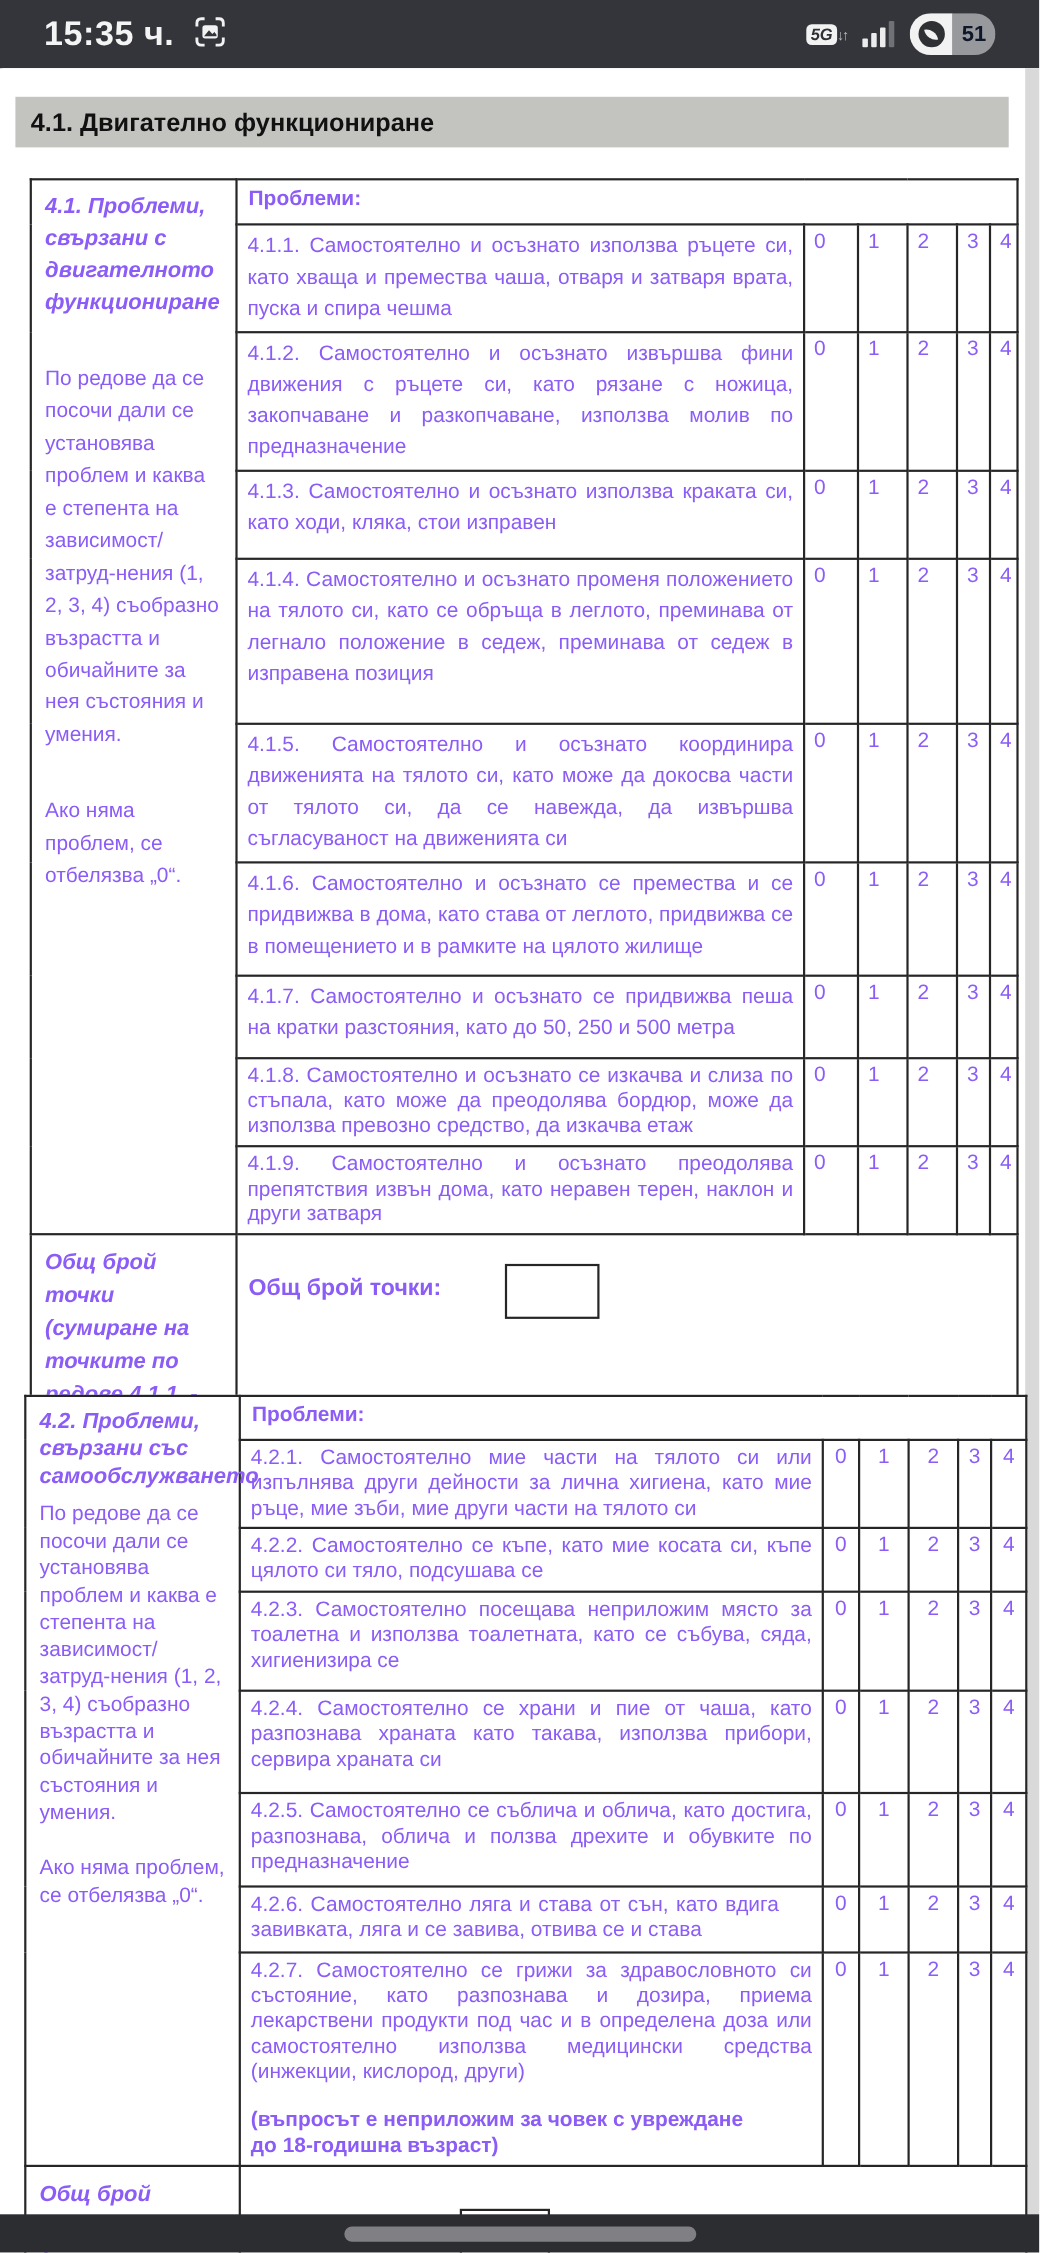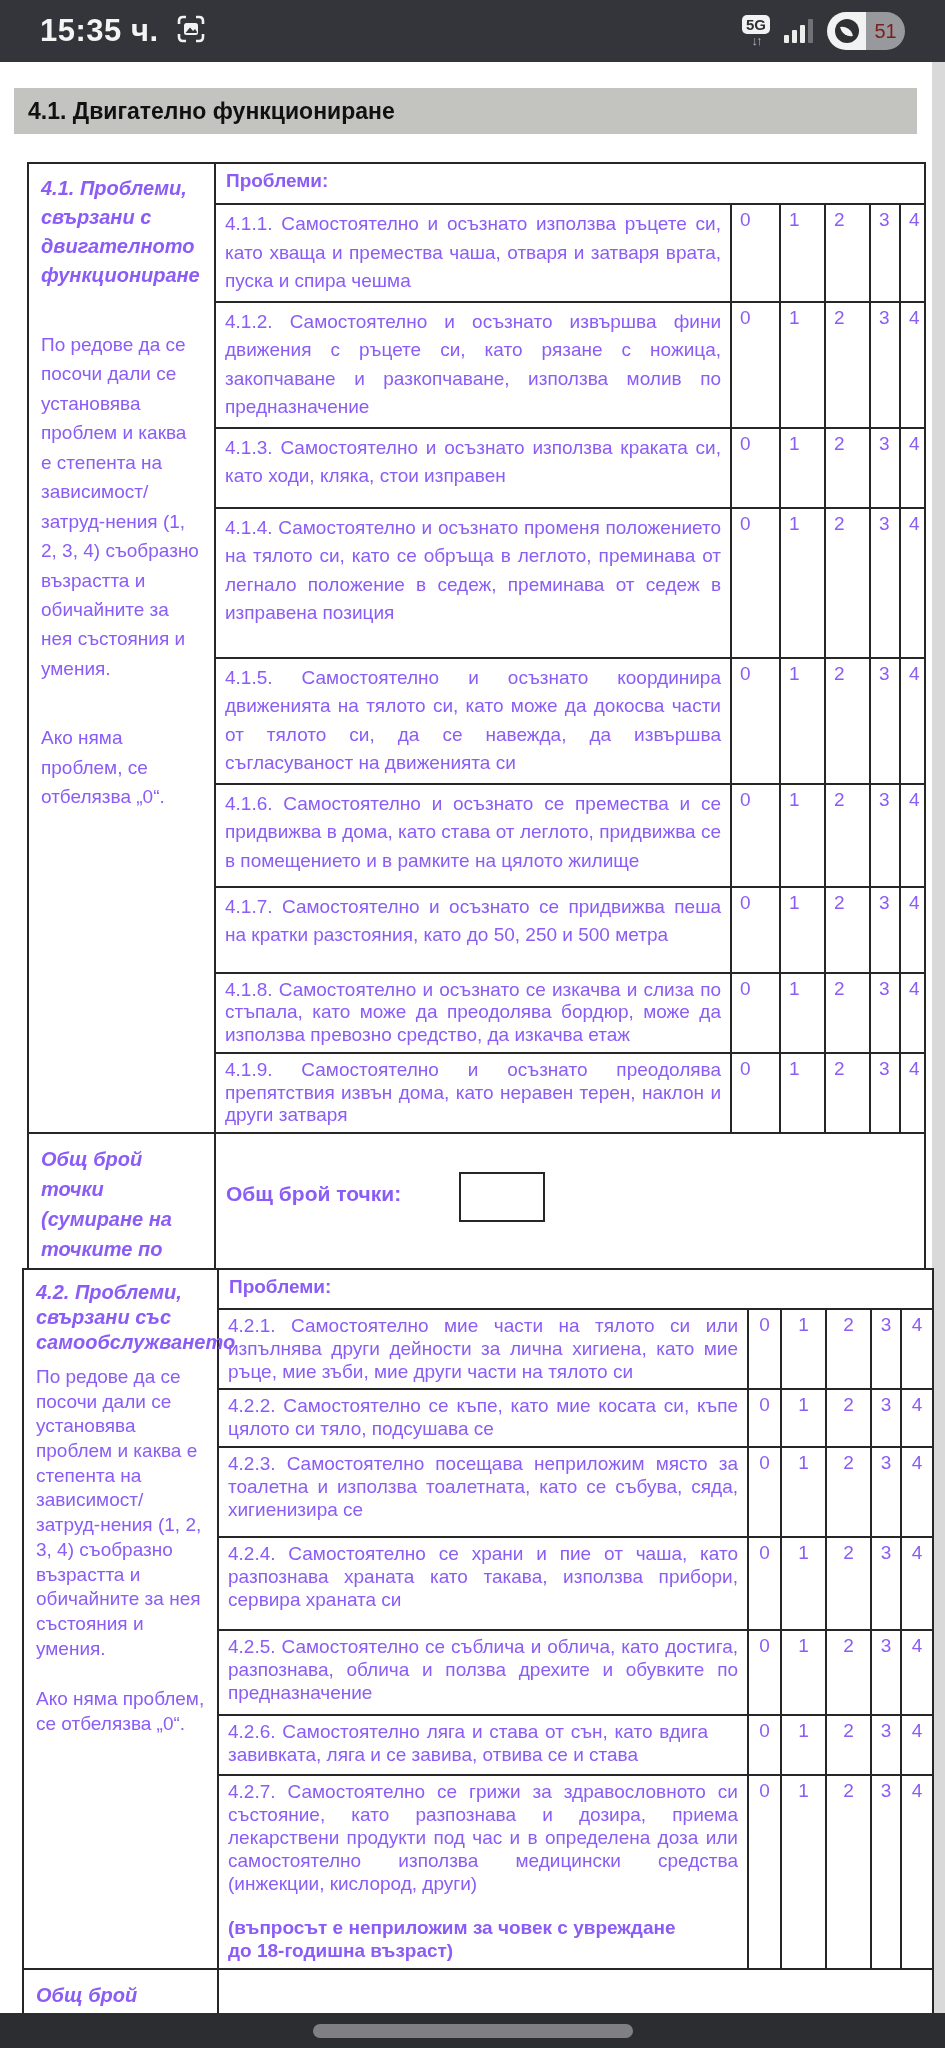--- a/index.html
+++ b/index.html
@@ -6,38 +6,38 @@
   .screen{position:relative;width:945px;height:2048px;overflow:hidden;background:#ffffff;
           font-family:"Liberation Sans", sans-serif;}
 
   
   .status-bar{position:absolute;top:0;left:0;width:100%;height:62px;background:#33353a;
               display:flex;align-items:center;justify-content:space-between;
               padding:0 40px;box-sizing:border-box;color:#f4f4f4;}
   .sb-left{display:flex;align-items:center;gap:16px;}
   .sb-time{font-size:31px;font-weight:700;letter-spacing:0.5px;}
   .sb-right{display:flex;align-items:center;gap:14px;}
-  .net-5g{display:flex;flex-direction:column;align-items:center;line-height:1;}
+  .net-5g{display:flex;flex-direction:row;align-items:center;line-height:1;font-style:italic;}
   .badge-5g{background:#f2f2f3;color:#2e3033;font-weight:700;font-size:15px;
             padding:2px 4px;border-radius:5px;}
   .net-arrows{font-size:13px;color:#b7babf;letter-spacing:-2px;margin-top:0px;}
   .signal{display:flex;align-items:flex-end;gap:3px;height:24px;}
   .signal i{display:block;width:5px;background:#ececec;border-radius:1px;}
   .signal i:nth-child(1){height:8px;}
   .signal i:nth-child(2){height:13px;}
   .signal i:nth-child(3){height:18px;}
   .signal i:nth-child(4){height:24px;background:#6f7176;}
   .battery{width:78px;height:38px;border-radius:19px;overflow:hidden;display:flex;}
   .batt-left{width:39px;background:#f2f2f3;display:flex;align-items:center;justify-content:center;}
   .leaf-circle{width:24px;height:24px;border-radius:50%;background:#2e3033;
                display:flex;align-items:center;justify-content:center;}
   .leaf{width:11px;height:11px;background:#f2f2f3;border-radius:0 100% 0 100%;
         transform:rotate(-10deg);}
   .batt-right{flex:1;background:#97999d;display:flex;align-items:center;justify-content:center;
-              color:#7f1d1d;font-weight:400;font-size:20px;}
+              color:#0f172a;font-weight:700;font-size:20px;}
 
   
   .viewer{position:absolute;top:62px;left:2px;width:100%;height:1986px;background:#ffffff;}
   .right-strip{position:absolute;top:0;left:930px;width:15px;height:100%;background:#d9d9d9;}
   .band{position:absolute;left:12px;width:903px;height:46px;background:#c3c3c0;
         color:#111;font-weight:700;font-size:23px;line-height:46px;padding-left:14px;
         box-sizing:border-box;}
   .band-1{top:26px;}
   .band-2{top:1150px;}
 
@@ -56,21 +56,21 @@
   .side{padding:10px 12px;line-height:1.55;font-size:19px;}
   .side-title{font-weight:700;font-style:italic;font-size:20px;line-height:1.45;margin-bottom:40px;}
   .t2 .side{line-height:1.3;}
   .t2 .side-title{margin-bottom:10px;line-height:1.25;}
   .side-para2{margin-top:40px;}
   .t2 .side-para2{margin-top:26px;}
   .note{font-weight:700;margin-top:22px;max-width:460px;text-align:left;}
   .limit480{max-width:480px;}
   .sum-label{padding:10px 12px;}
   .sum-label div{font-weight:700;font-style:italic;line-height:1.5;font-size:20px;}
-  .sumcell{padding:26px 10px;}
+  .sumcell{padding:14px 10px;}
   .sumflex{display:flex;align-items:flex-start;}
   .sumtext{font-weight:700;font-size:21px;}
   .totbox{display:inline-block;width:82px;height:46px;border:2px solid #262626;}
   .t1 .sumtext{margin-top:22px;}
   .t1 .totbox{margin-top:12px;margin-left:58px;}
   .t2 .sumtext{margin-top:36px;}
   .t2 .totbox{margin-top:24px;margin-left:14px;height:56px;width:78px;}
 
   
   .nav-bar{position:absolute;left:0;bottom:0;width:100%;height:35px;background:#2b2d31;z-index:5;}
@@ -182,21 +182,21 @@
         <td class="sc">4</td>
       </tr>
       <tr style="height:103px">
         <td class="ptxt">4.1.6. Самостоятелно и осъзнато се премества и се придвижва в дома, като става от леглото, придвижва се в помещението и в рамките на цялото жилище</td>
         <td class="sc">0</td>
         <td class="sc">1</td>
         <td class="sc">2</td>
         <td class="sc">3</td>
         <td class="sc">4</td>
       </tr>
-      <tr style="height:86px">
+      <tr style="height:75px">
         <td class="ptxt">4.1.7.  Самостоятелно и осъзнато се придвижва пеша на кратки  разстояния, като до 50, 250 и 500 метра</td>
         <td class="sc">0</td>
         <td class="sc">1</td>
         <td class="sc">2</td>
         <td class="sc">3</td>
         <td class="sc">4</td>
       </tr>
       <tr style="height:70px">
         <td class="ptxt tight">4.1.8.  Самостоятелно и осъзнато се изкачва и слиза по стъпала, като може да преодолява бордюр, може да използва превозно средство, да изкачва етаж</td>
         <td class="sc">0</td>

